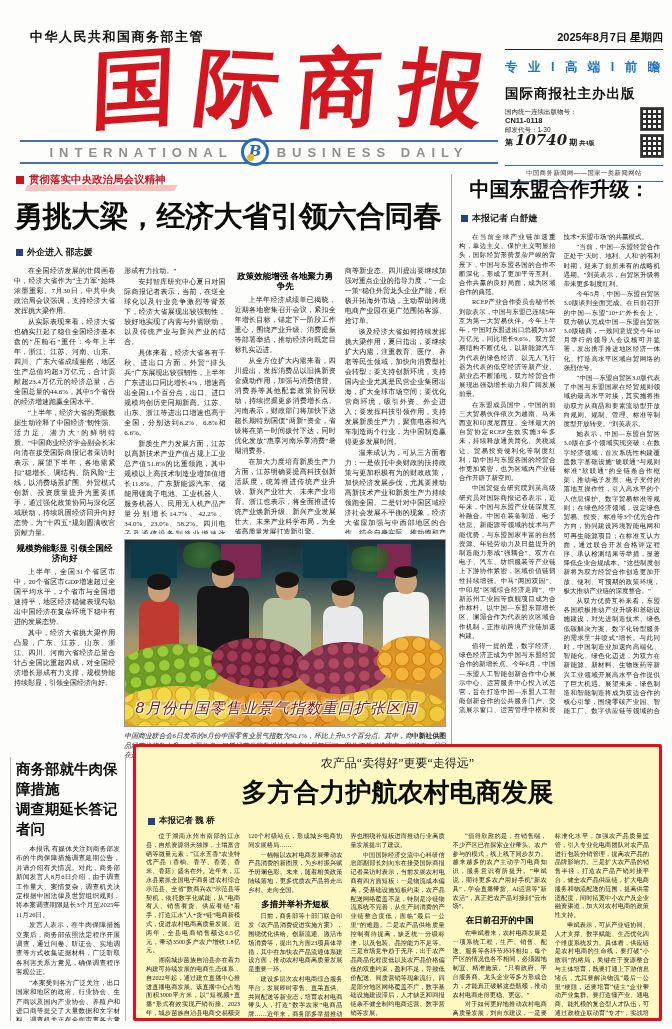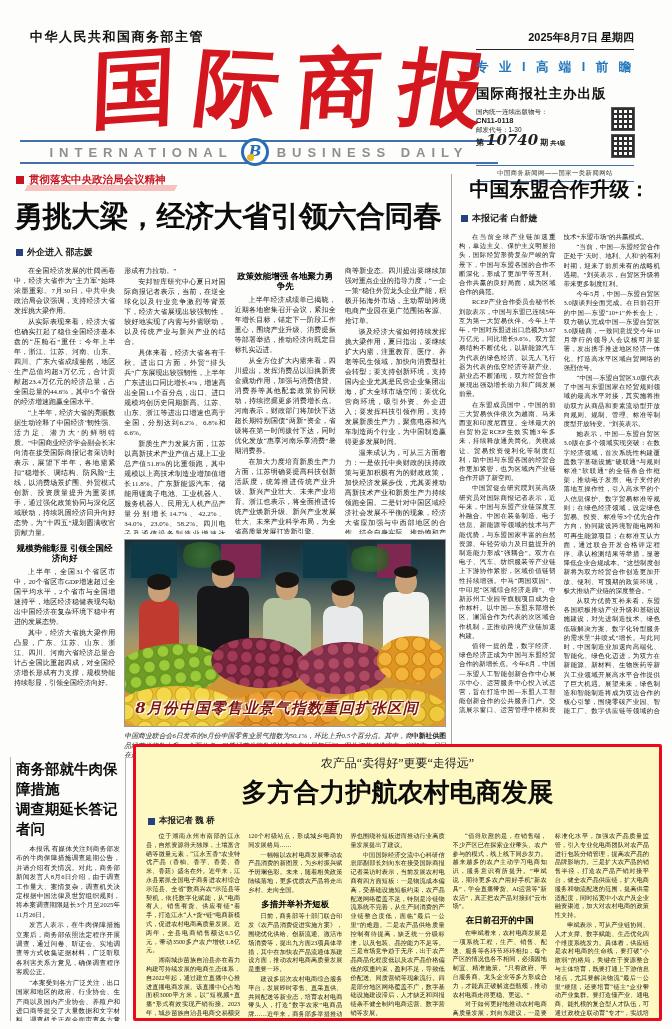--- a/index.html
+++ b/index.html
@@ -21,21 +21,21 @@
       border-top:2px solid #44७0ad;border-top:2px solid #4470ad;border-bottom:2px solid #4470ad;
       display:flex;align-items:center;justify-content:center;gap:8px;
       font-family:"Liberation Sans",sans-serif;font-weight:bold;font-size:13px;
       letter-spacing:6px;color:#8f8f8f;}
   .logo-circle{width:22px;height:22px;border-radius:50%;border:3px solid #2a6db5;
       background:#fff;position:relative;flex:0 0 auto;}
   .logo-circle i{position:absolute;left:5px;top:1px;font-family:"DejaVu Serif",serif;
       font-style:italic;font-weight:bold;font-size:15px;color:#2a6db5;letter-spacing:0;}
   .logo-circle b{position:absolute;left:3px;bottom:2px;width:7px;height:7px;
       border-radius:50% 0 50% 50%;background:#e8b824;}
-  .right-info{left:476px;top:30px;width:158px;font-family:"Liberation Sans",sans-serif;}
+  .right-info{left:505px;top:30px;width:158px;font-family:"Liberation Sans",sans-serif;}
   .pdate{font-size:11px;font-weight:bold;text-align:right;color:#111;
       padding-bottom:4px;border-bottom:1.5px solid #222;}
   .slogan{color:#2477bd;font-weight:bold;font-size:12.5px;letter-spacing:3.5px;
       text-align:left;margin-top:9px;white-space:nowrap;}
   .publisher{font-size:13.5px;font-weight:bold;letter-spacing:1px;margin-top:9px;color:#111;}
   .pubrow{display:flex;margin-top:4px;}
   .pubtext{flex:1;font-size:6.5px;line-height:9px;color:#222;}
   .issn{font-size:7.5px;font-weight:bold;}
   .issueline{margin-top:2px;font-size:8px;font-weight:bold;display:flex;align-items:baseline;gap:2px;}
   .issueno{font-family:"DejaVu Serif",serif;font-style:italic;font-weight:bold;font-size:15px;}
@@ -80,21 +80,21 @@
   .scr.pink{background:#7e2750;}
   .leaf{position:absolute;top:2px;width:46px;height:26px;border-radius:50%;
       background:radial-gradient(circle,#3f7a33 0%,#2c5a26 70%,transparent 72%);opacity:.8;}
   .person{position:absolute;}
   .head{width:22px;height:24px;border-radius:50% 50% 46% 46%;background:#caa077;
       margin:0 auto;position:relative;}
   .hair{position:absolute;left:-1px;top:-4px;width:24px;height:16px;border-radius:50%;background:#191512;}
   .torso{margin-top:-2px;border-radius:10px 10px 0 0;}
   .fruit{position:absolute;border-radius:50%;}
   .overlay-title{position:absolute;left:10px;bottom:8px;font-family:"DejaVu Serif",serif;
-      font-weight:bold;font-style:italic;font-size:15px;color:#7d140e;letter-spacing:1px;
+      font-weight:normal;font-style:italic;font-size:15px;color:#7d140e;letter-spacing:1px;
       text-shadow:0 0 2px #fff,1px 1px 0 #ffe,-1px -1px 0 #ffe,0 0 5px #fff;}
   .caption{margin-top:4px;font-size:6.8px;line-height:9.5px;text-align:justify;
       font-style:italic;color:#222;}
   .caption .credit{font-style:normal;font-weight:bold;float:right;}
   
   .vdivider{left:451px;top:174px;width:1px;height:590px;background:#a5a5a5;}
   .right-art{left:459px;top:176px;width:201px;}
   .r-head{font-family:"Liberation Sans",sans-serif;font-weight:900;font-size:20px;
       line-height:27px;text-align:center;color:#0c0c0c;white-space:nowrap;}
   .r-cols{display:flex;gap:8px;margin-top:7px;}

